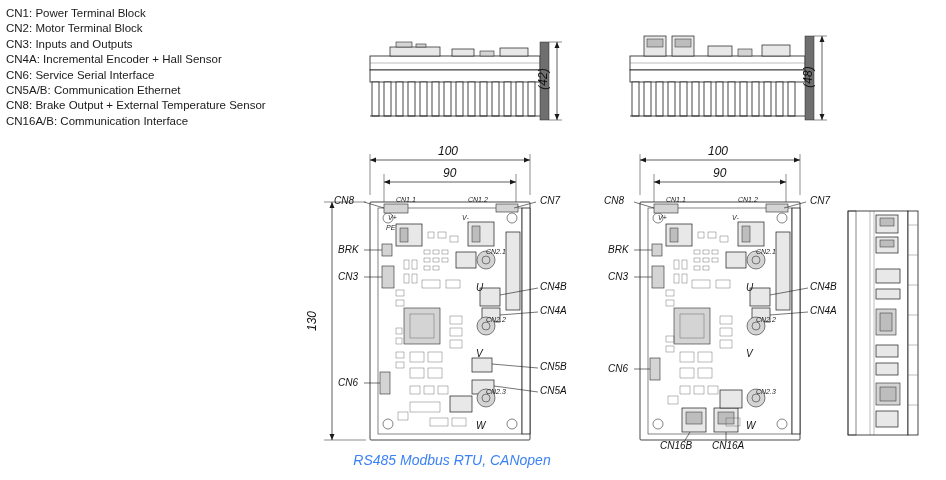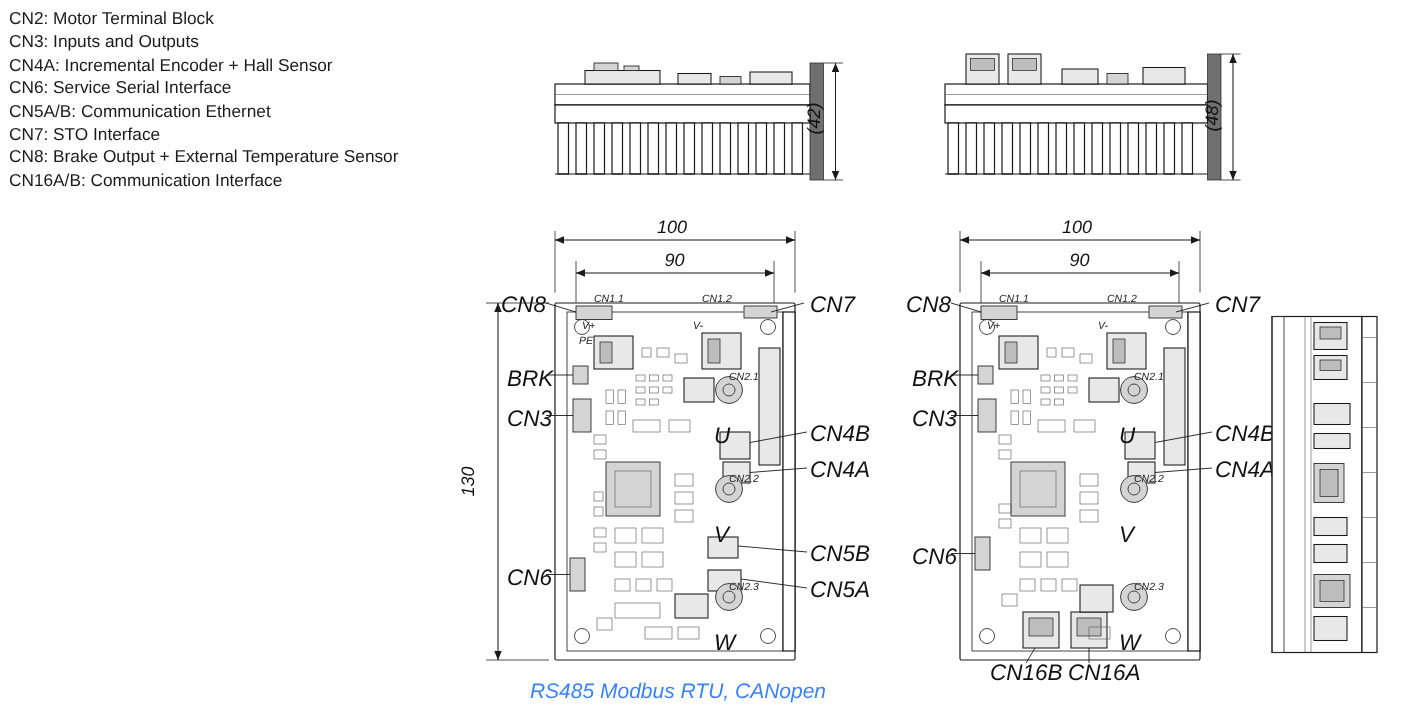--- a/index.html
+++ b/index.html
@@ -37,21 +37,21 @@
   
   .abs { position: absolute; font-style: italic; }
   .dimtext {
     position: absolute;
     font-size: 12px;
     color: #111;
     white-space: nowrap;
   }
   .lbl {
     position: absolute;
-    font-size: 15px;
+    font-size: 10px;
     color: #111;
     white-space: nowrap;
   }
   .lbl-sm {
     position: absolute;
     font-size: 7px;
     color: #222;
     white-space: nowrap;
   }
   .caption {
@@ -77,26 +77,26 @@
   .dimline { stroke: #1a1a1a; stroke-width: 0.7; fill: none; }
   .ext { stroke: #1a1a1a; stroke-width: 0.5; fill: none; }
   .leader { stroke: #1a1a1a; stroke-width: 0.6; fill: none; }
 </style>
 </head>
 <body>
 
 <div id="root">
 
   <div class="legend">
+    <div class="legend-item">CN1: Power Terminal Block</div>
     <div class="legend-item">CN2: Motor Terminal Block</div>
     <div class="legend-item">CN3: Inputs and Outputs</div>
     <div class="legend-item">CN4A: Incremental Encoder + Hall Sensor</div>
     <div class="legend-item">CN6: Service Serial Interface</div>
     <div class="legend-item">CN5A/B: Communication Ethernet</div>
-    <div class="legend-item">CN7: STO Interface</div>
     <div class="legend-item">CN8: Brake Output + External Temperature Sensor</div>
     <div class="legend-item">CN16A/B: Communication Interface</div>
   </div>
 
   <div class="abs" style="left:360px; top:20px; width:210px; height:110px;">
     <svg width="210" height="110" viewBox="0 0 210 110">
 
       <rect class="fillw" x="10" y="36" width="170" height="14"></rect>
       <rect class="fillg" x="30" y="27" width="50" height="9"></rect>
       <rect class="fillg2" x="36" y="22" width="16" height="5"></rect>

